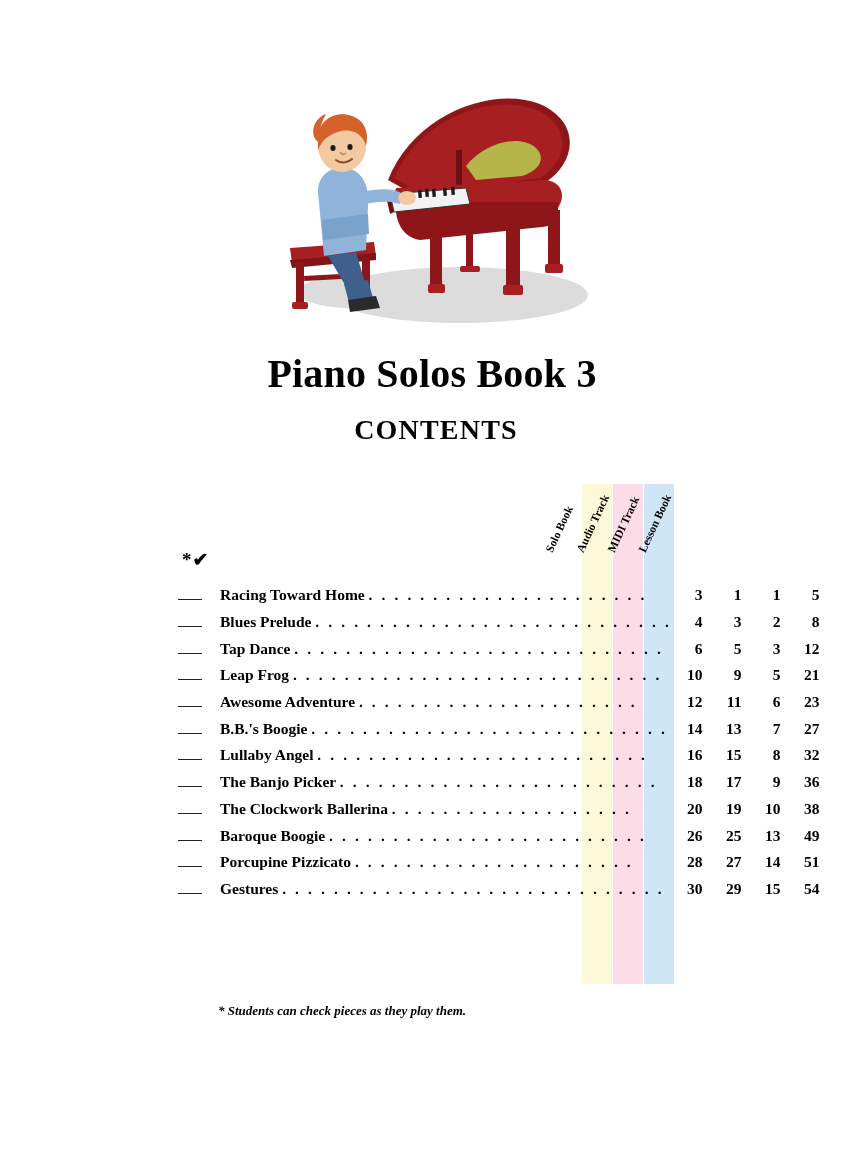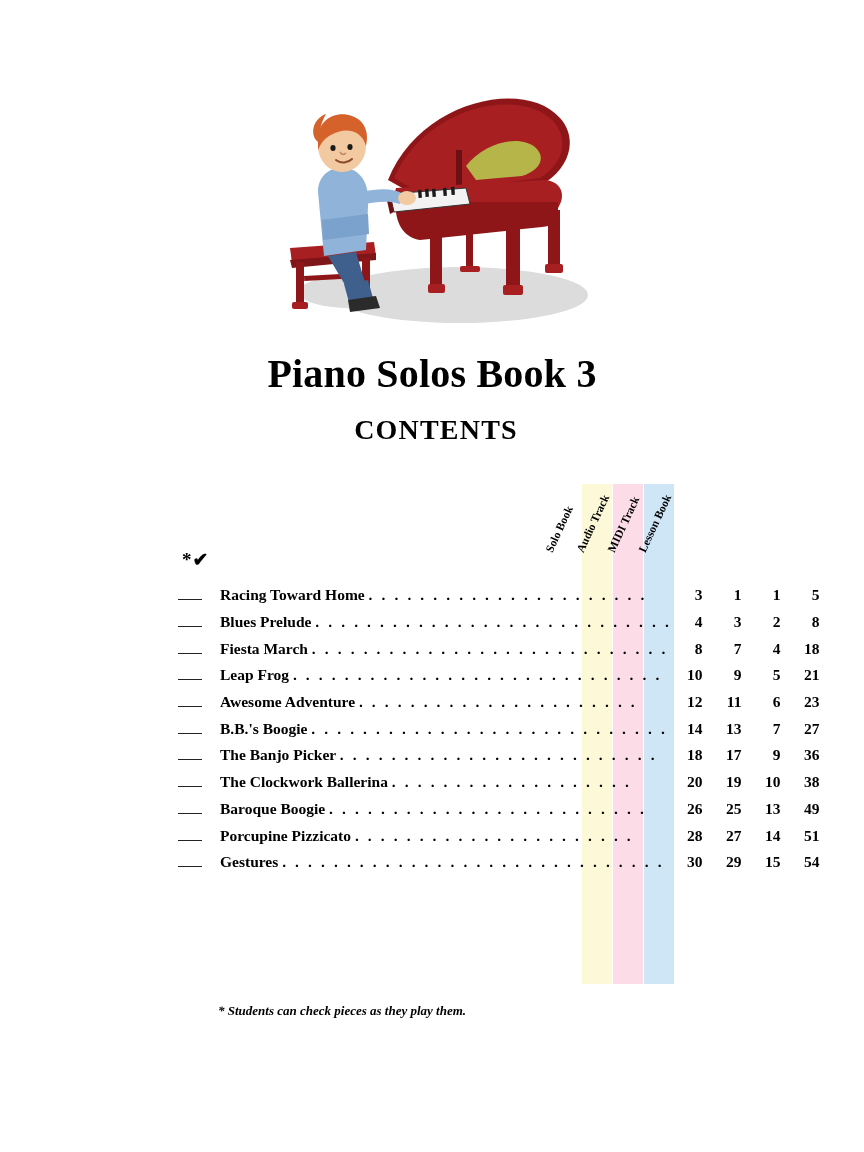--- a/index.html
+++ b/index.html
@@ -271,25 +271,25 @@
       <tr>
         <td class="c-blank"><span class="blank-line"></span></td>
         <td class="c-title"><span>Blues Prelude</span> <span class="leader">. . . . . . . . . . . . . . . . . . . . . . . . . . . .</span></td>
         <td class="c-num n1">4</td>
         <td class="c-num n2">3</td>
         <td class="c-num n3">2</td>
         <td class="c-num n4">8</td>
       </tr>
       <tr>
         <td class="c-blank"><span class="blank-line"></span></td>
-        <td class="c-title"><span>Fiesta March</span> <span class="leader">. . . . . . . . . . . . . . . . . . . . . . . . . . . .</span></td>
-        <td class="c-num n1">8</td>
-        <td class="c-num n2">7</td>
-        <td class="c-num n3">4</td>
-        <td class="c-num n4">18</td>
+        <td class="c-title"><span>Tap Dance</span> <span class="leader">. . . . . . . . . . . . . . . . . . . . . . . . . . . . .</span></td>
+        <td class="c-num n1">6</td>
+        <td class="c-num n2">5</td>
+        <td class="c-num n3">3</td>
+        <td class="c-num n4">12</td>
       </tr>
       <tr>
         <td class="c-blank"><span class="blank-line"></span></td>
         <td class="c-title"><span>Leap Frog</span> <span class="leader">. . . . . . . . . . . . . . . . . . . . . . . . . . . . .</span></td>
         <td class="c-num n1">10</td>
         <td class="c-num n2">9</td>
         <td class="c-num n3">5</td>
         <td class="c-num n4">21</td>
       </tr>
       <tr>
@@ -303,20 +303,28 @@
       <tr>
         <td class="c-blank"><span class="blank-line"></span></td>
         <td class="c-title"><span>B.B.'s Boogie</span> <span class="leader">. . . . . . . . . . . . . . . . . . . . . . . . . . . .</span></td>
         <td class="c-num n1">14</td>
         <td class="c-num n2">13</td>
         <td class="c-num n3">7</td>
         <td class="c-num n4">27</td>
       </tr>
       <tr>
         <td class="c-blank"><span class="blank-line"></span></td>
+        <td class="c-title"><span>Lullaby Angel</span> <span class="leader">. . . . . . . . . . . . . . . . . . . . . . . . . .</span></td>
+        <td class="c-num n1">16</td>
+        <td class="c-num n2">15</td>
+        <td class="c-num n3">8</td>
+        <td class="c-num n4">32</td>
+      </tr>
+      <tr>
+        <td class="c-blank"><span class="blank-line"></span></td>
         <td class="c-title"><span>The Banjo Picker</span> <span class="leader">. . . . . . . . . . . . . . . . . . . . . . . . .</span></td>
         <td class="c-num n1">18</td>
         <td class="c-num n2">17</td>
         <td class="c-num n3">9</td>
         <td class="c-num n4">36</td>
       </tr>
       <tr>
         <td class="c-blank"><span class="blank-line"></span></td>
         <td class="c-title"><span>The Clockwork Ballerina</span> <span class="leader">. . . . . . . . . . . . . . . . . . .</span></td>
         <td class="c-num n1">20</td>

